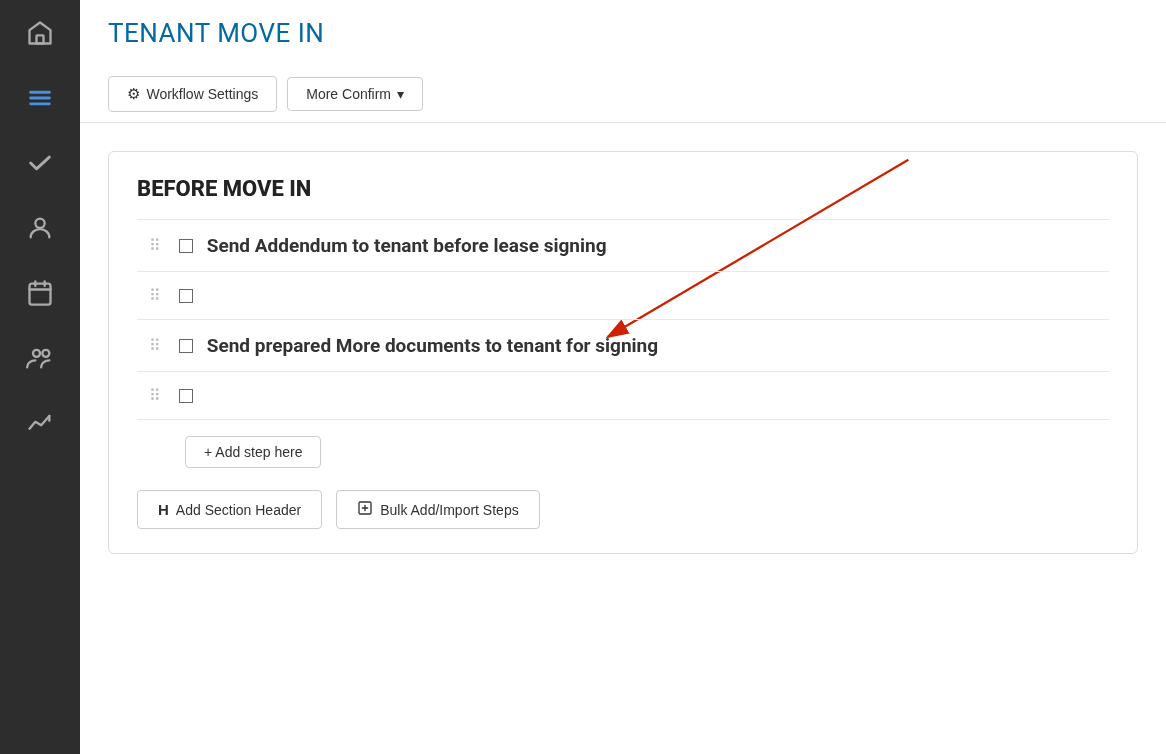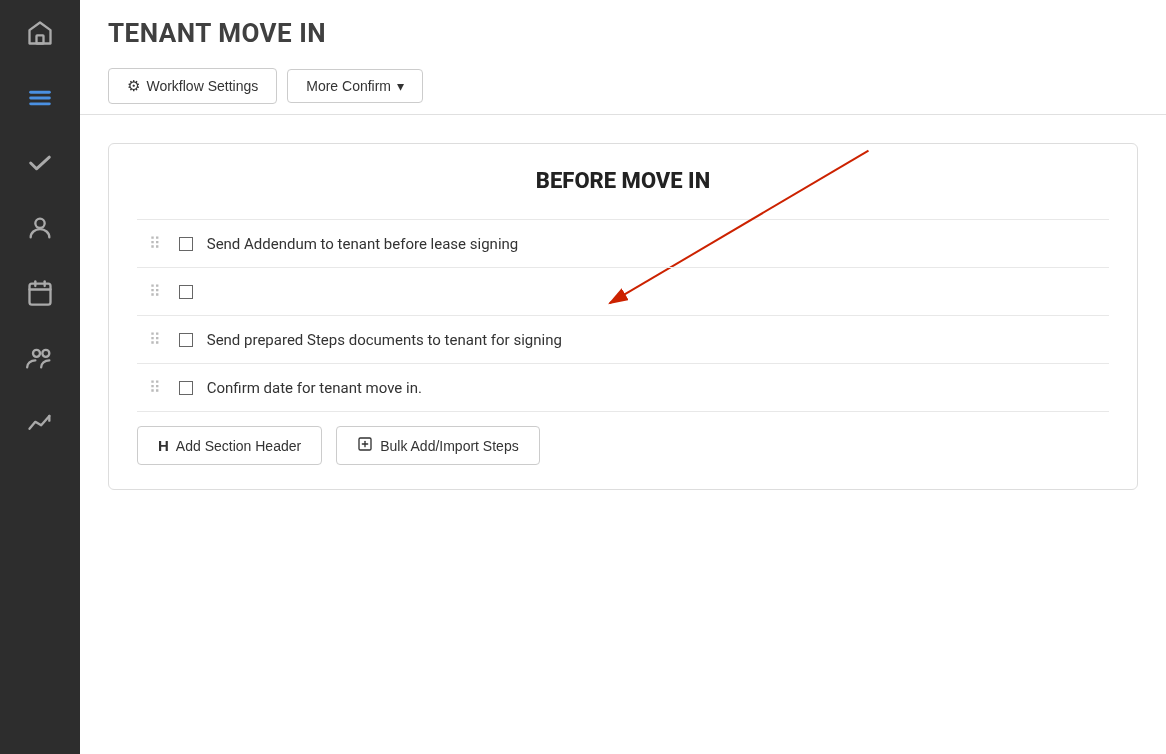--- a/index.html
+++ b/index.html
@@ -46,24 +46,24 @@
       overflow: hidden;
     }
 
     
     .header {
       padding: 18px 28px 10px 28px;
       border-bottom: 1px solid #e0e0e0;
     }
     .page-title {
       font-size: 26px;
-      font-weight: 700;
-      color: #404040;
+      font-weight: 400;
+      color: #0369a1;
       letter-spacing: 0.5px;
-      margin-bottom: 20px;
+      margin-bottom: 28px;
     }
     .toolbar {
       display: flex;
       gap: 10px;
       align-items: center;
     }
     .btn {
       padding: 8px 18px;
       border: 1.5px solid #ccc;
       background: #fff;
@@ -93,23 +93,22 @@
       border-radius: 6px;
       background: #fff;
       padding: 24px 28px 24px 28px;
       position: relative;
     }
 
     .section-title {
       font-size: 22px;
       font-weight: 800;
       color: #222;
-      margin-bottom: 26px;
+      margin-bottom: 18px;
       text-transform: uppercase;
-      text-align: center;
     }
 
     
     .task-list {
       list-style: none;
       border-top: 1px solid #e8e8e8;
     }
     .task-item {
       display: flex;
       align-items: center;
@@ -127,22 +126,23 @@
     }
     .task-checkbox {
       width: 14px;
       height: 14px;
       border: 1.5px solid #666;
       display: inline-block;
       flex-shrink: 0;
       background: #fff;
     }
     .task-label {
-      font-size: 15px;
+      font-size: 19px;
       color: #333;
+      font-weight: bold;
     }
 
     
     .add-step-row {
       padding: 16px 0 8px 48px;
     }
     .btn-add-step {
       padding: 7px 18px;
       border: 1.5px solid #ccc;
       background: #fff;
@@ -271,29 +271,31 @@
           <span class="task-checkbox"></span>
           <span class="task-label">Send Addendum to tenant before lease signing</span>
         </li>
         <li class="task-item">
           <span class="task-drag-handle">⠿</span>
           <span class="task-checkbox"></span>
         </li>
         <li class="task-item">
           <span class="task-drag-handle">⠿</span>
           <span class="task-checkbox"></span>
-          <span class="task-label">Send prepared Steps documents to tenant for signing</span>
+          <span class="task-label">Send prepared More documents to tenant for signing</span>
         </li>
         <li class="task-item">
           <span class="task-drag-handle">⠿</span>
           <span class="task-checkbox"></span>
-          <span class="task-label">Confirm date for tenant move in.</span>
         </li>
       </ul>
 
+      <div class="add-step-row">
+        <button class="btn-add-step">+ Add step here</button>
+      </div>
 
       <div class="bottom-actions">
         <button class="btn-bottom">
           <span style="font-weight:bold;font-size:15px;">H</span>
           <span>Add Section Header</span>
         </button>
         <button class="btn-bottom">
           <span>
             <svg width="16" height="16" viewBox="0 0 24 24" fill="none" stroke="currentColor" stroke-width="2" stroke-linecap="round" stroke-linejoin="round">
               <rect x="3" y="3" width="18" height="18" rx="2"></rect>

